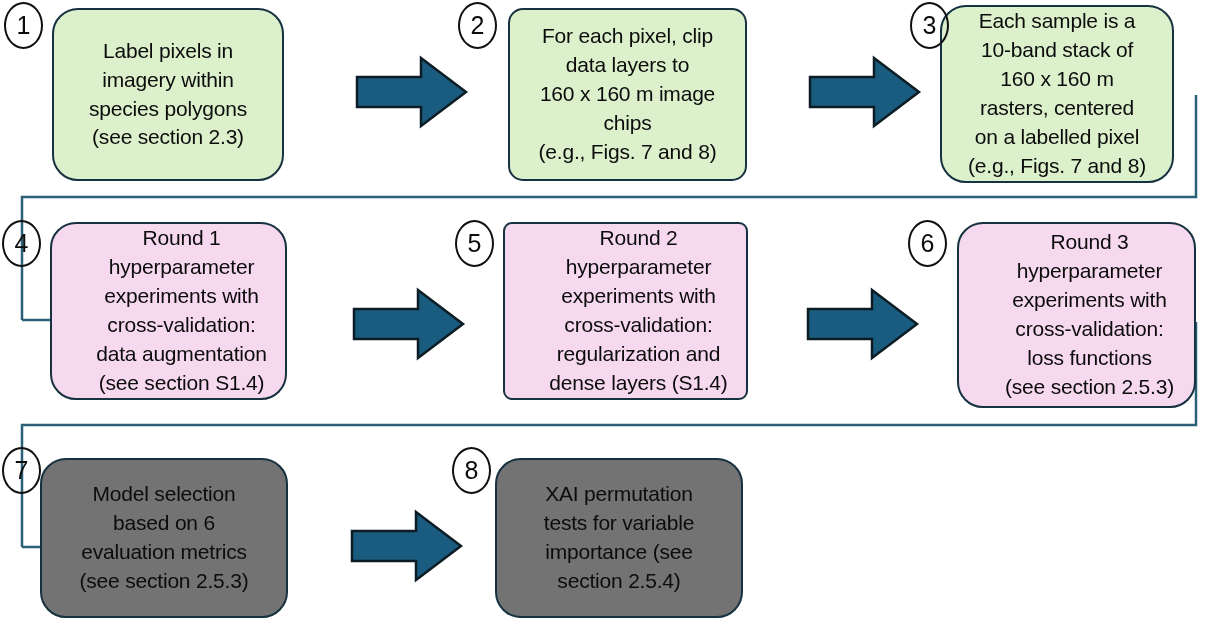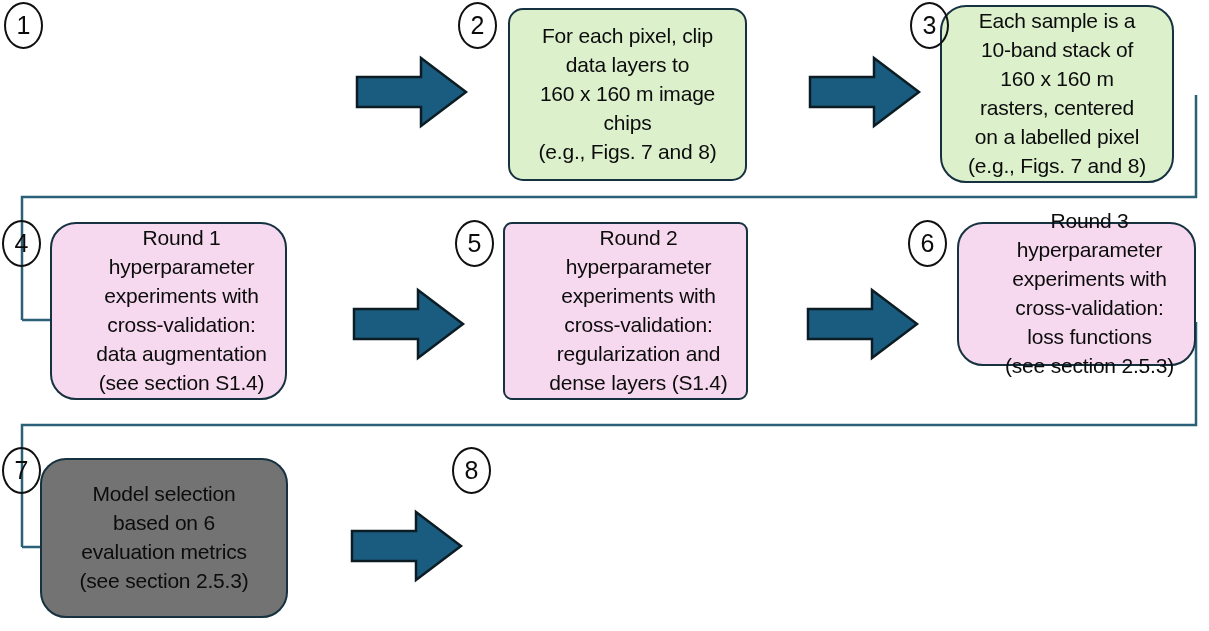--- a/index.html
+++ b/index.html
@@ -82,20 +82,26 @@
       <polygon points="128,313 144,320 128,327" fill="#2a6178"></polygon>
     </g>
 
     <g>
       <path d="M 1196 322 L 1196 425 L 22 425 L 22 547" fill="none" stroke="#2a6178" stroke-width="2.5"></path>
       <path d="M 22 547 L 128 547" fill="none" stroke="#2a6178" stroke-width="2.5"></path>
       <polygon points="128,540 144,547 128,554" fill="#2a6178"></polygon>
     </g>
   </svg>
 
+  <div class="node-box fill-green" style="left:52px; top:8px; width:232px; height:173px;">
+    <span class="node-text">Label pixels in
+imagery within
+species polygons
+(see section 2.3)</span>
+  </div>
   <div class="step-badge" style="left:4px; top:2px;">
     <span>1</span>
   </div>
 
   <div class="node-box fill-green" style="left:508px; top:8px; width:239px; height:173px;border-radius:15px;">
     <span class="node-text">For each pixel, clip
 data layers to
 160 x 160 m image
 chips
 (e.g., Figs. 7 and 8)</span>
@@ -141,21 +147,21 @@
 hyperparameter
 experiments with
 cross-validation:
 regularization and
 dense layers (S1.4)</span>
   </div>
   <div class="step-badge" style="left:455px; top:220px;">
     <span>5</span>
   </div>
 
-  <div class="node-box fill-pink" style="left:957px; top:222px; width:239px; height:144px;justify-content:center;">
+  <div class="node-box fill-pink" style="left:957px; top:222px; width:239px; height:186px;justify-content:center;">
     <span class="node-text">Round 3
 hyperparameter
 experiments with
 cross-validation:
 loss functions
 (see section 2.5.3)</span>
   </div>
   <div class="step-badge" style="left:908px; top:220px;">
     <span>6</span>
   </div>
@@ -171,20 +177,26 @@
   <div class="node-box fill-blue" style="left:40px; top:458px; width:248px; height:160px;">
     <span class="node-text">Model selection
 based on 6
 evaluation metrics
 (see section 2.5.3)</span>
   </div>
   <div class="step-badge" style="left:2px; top:447px;">
     <span>7</span>
   </div>
 
+  <div class="node-box fill-blue" style="left:495px; top:458px; width:248px; height:160px;">
+    <span class="node-text">XAI permutation
+tests for variable
+importance (see
+section 2.5.4)</span>
+  </div>
   <div class="step-badge" style="left:452px; top:447px;">
     <span>8</span>
   </div>
 
   <svg class="block-arrow" style="left:350px; top:509px;" width="114" height="74" viewBox="0 0 114 74">
     <polygon points="2,22 66,22 66,3 111,37 66,71 66,52 2,52" fill="#1a5c7f" stroke="#0c1c24" stroke-width="2.5" stroke-linejoin="miter"></polygon>
   </svg>
 
 </div>
 

